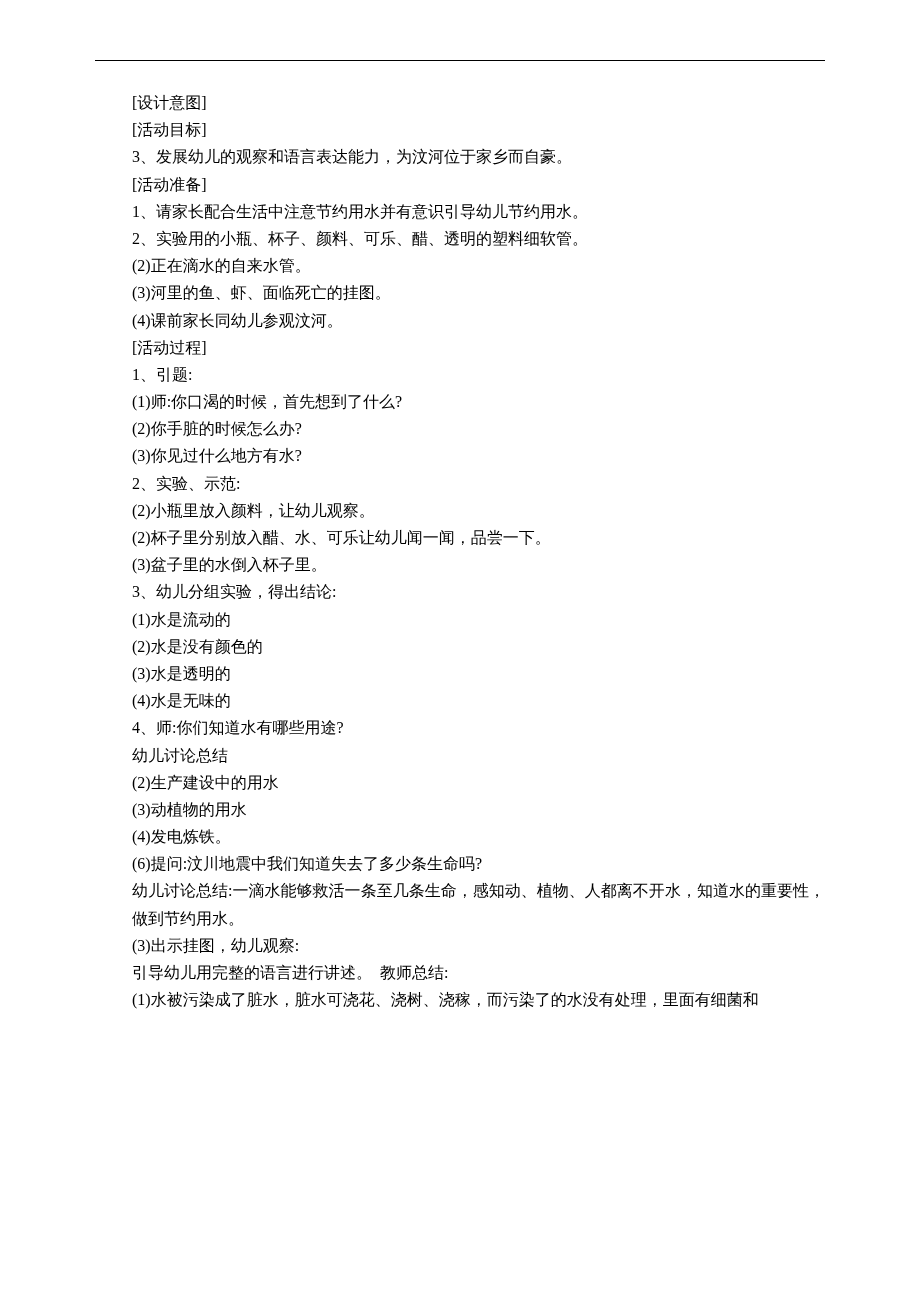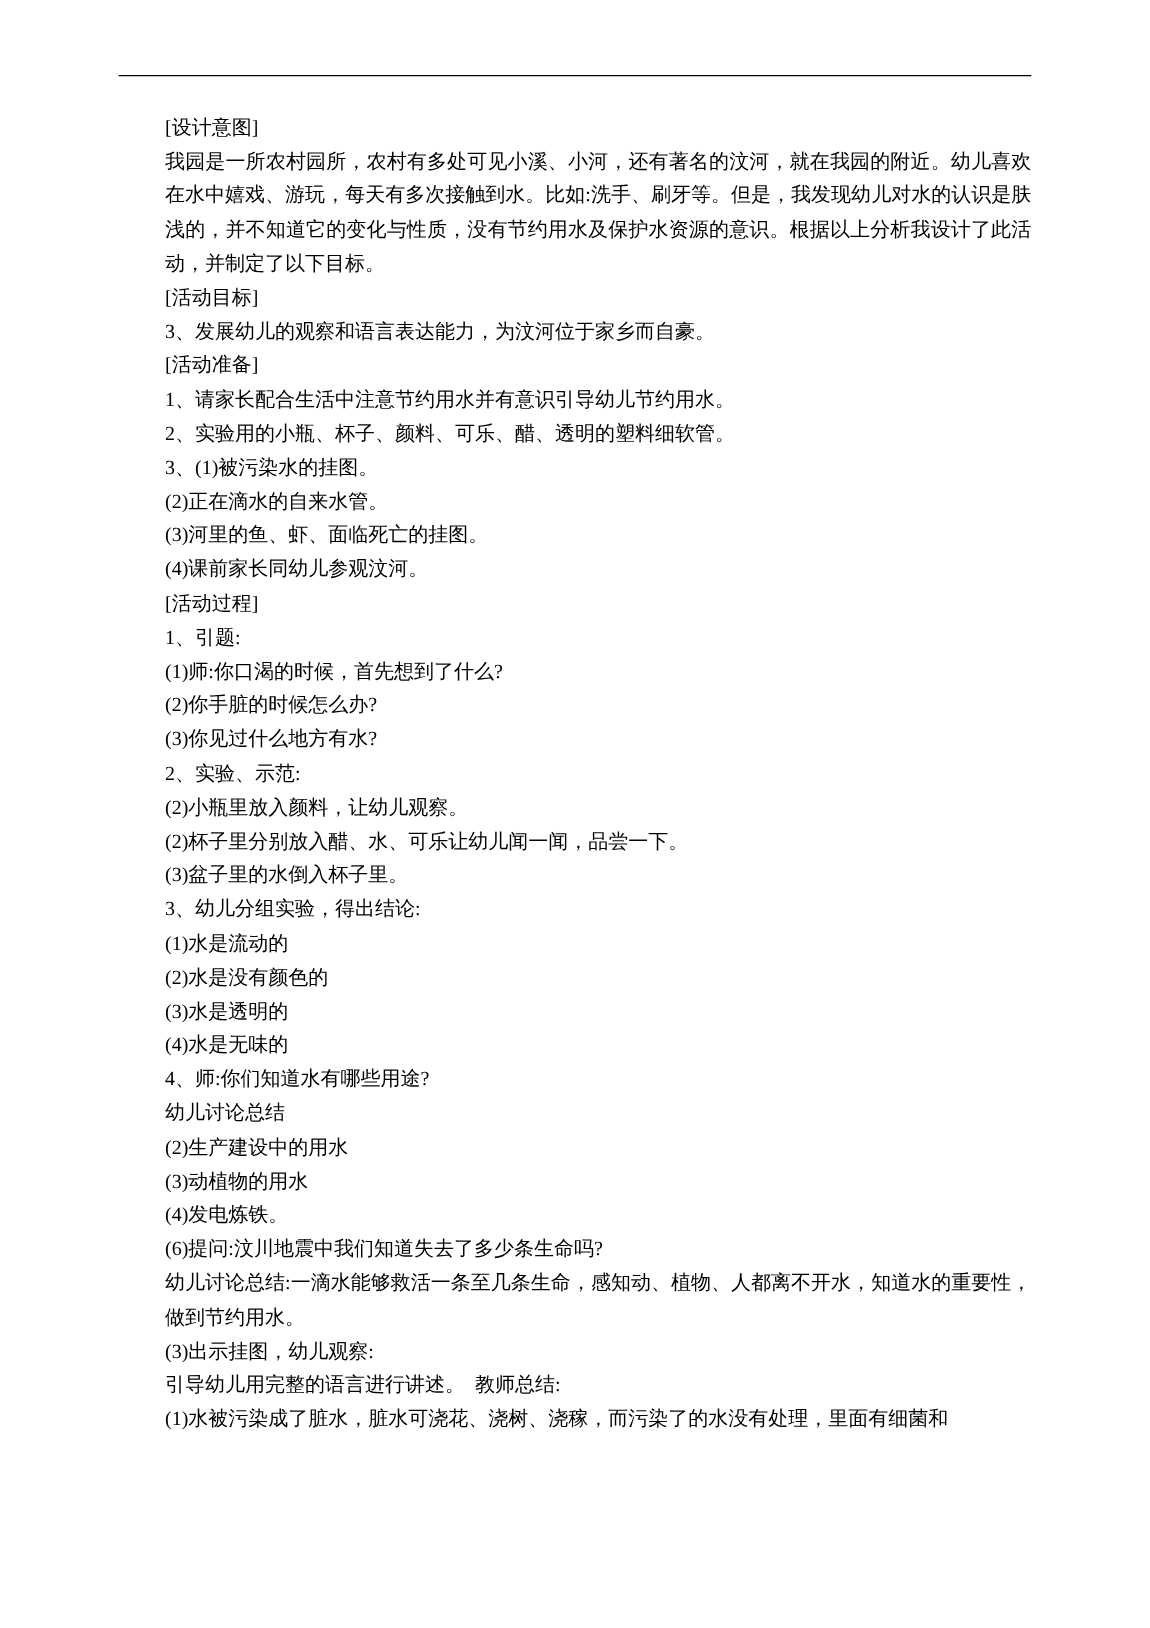--- a/index.html
+++ b/index.html
@@ -29,29 +29,27 @@
     margin-left: 37px;
   }
 </style>
 </head>
 <body>
 
 <div class="page">
   <div class="rule"></div>
 
   <div class="line">[设计意图]</div>
-  <div class="line">我园是一所农村园所，农村有多处可见小溪、小河，还有著名的汶河，就在我园的附近。幼儿喜欢在水中嬉戏、游玩，每天有多次接触到水。比如:洗手、刷牙等。但是，我发现幼儿对水的认识是肤浅的，并不知道它的变化与性质，没有节约用水及保护水资源的意识。根据以上分析我设计了此活动，并制定了以下目标。</div>
 
   <div class="line">[活动目标]</div>
   <div class="line">3、发展幼儿的观察和语言表达能力，为汶河位于家乡而自豪。</div>
 
   <div class="line">[活动准备]</div>
   <div class="line">1、请家长配合生活中注意节约用水并有意识引导幼儿节约用水。</div>
   <div class="line">2、实验用的小瓶、杯子、颜料、可乐、醋、透明的塑料细软管。</div>
-  <div class="line">3、(1)被污染水的挂图。</div>
   <div class="line">(2)正在滴水的自来水管。</div>
   <div class="line">(3)河里的鱼、虾、面临死亡的挂图。</div>
   <div class="line">(4)课前家长同幼儿参观汶河。</div>
 
   <div class="line">[活动过程]</div>
 
   <div class="line">1、引题:</div>
   <div class="line">(1)师:你口渴的时候，首先想到了什么?</div>
   <div class="line">(2)你手脏的时候怎么办?</div>
   <div class="line">(3)你见过什么地方有水?</div>

